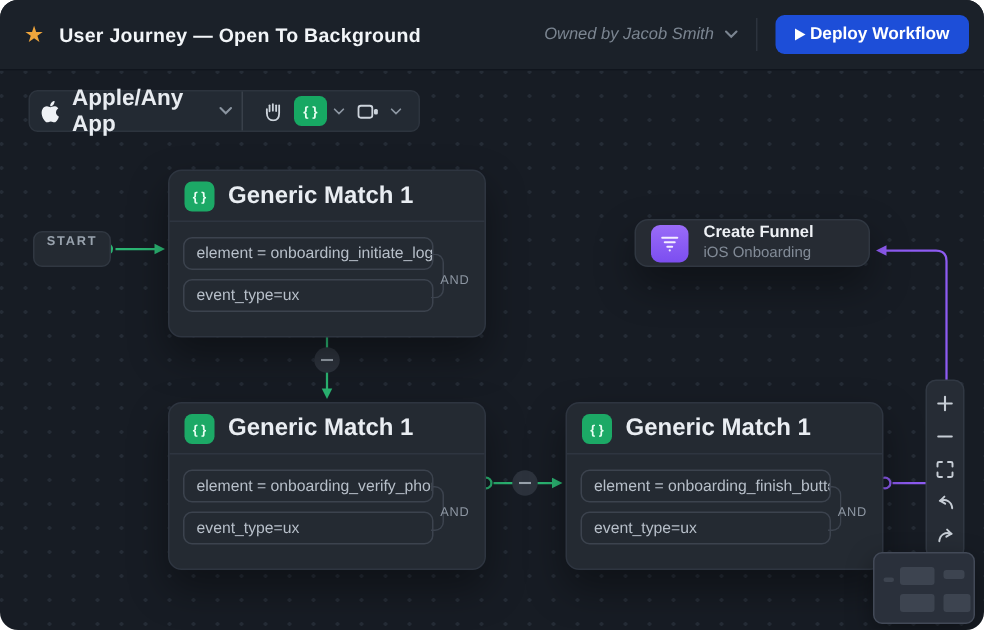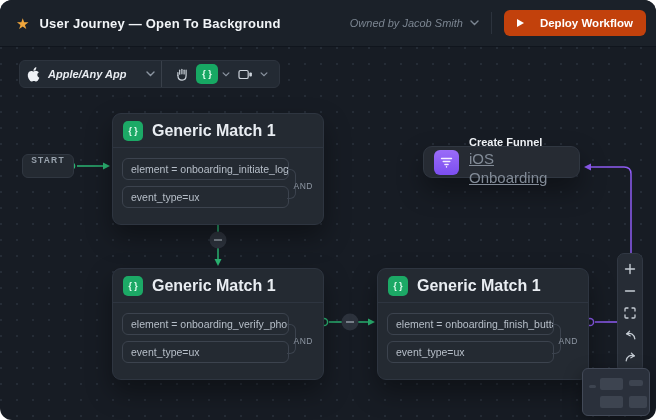--- a/index.html
+++ b/index.html
@@ -14,39 +14,39 @@
     background:#1b2129;border-bottom:1px solid #10151d;
     display:flex;align-items:center;padding:0 10px 0 16px;z-index:30;
   }
   .star{font-size:15px;color:#f0a63c;margin-right:10px;line-height:1;}
   .title{color:#f2f5f8;font-size:13px;font-weight:700;letter-spacing:.2px;}
   .topbar-right{margin-left:auto;display:flex;align-items:center;gap:12px;}
   .owner{display:flex;align-items:center;gap:7px;cursor:pointer;}
   .owner-text{color:#7b8591;font-size:11px;font-style:italic;}
   .vdiv{width:1px;height:22px;background:#2c333d;}
   .deploy{
-    height:26px;padding:0 13px;background:#c2410c;border:none;border-radius:6px;
+    height:26px;padding:0 13px;background:#1d4ed8;border:none;border-radius:6px;
     color:#ffffff;font-weight:700;font-size:11.5px;font-family:inherit;
-    display:flex;align-items:center;gap:16px;cursor:pointer;
+    display:flex;align-items:center;gap:3px;cursor:pointer;
   }
   .play-tri{width:0;height:0;border-left:7px solid #fff;border-top:4.5px solid transparent;border-bottom:4.5px solid transparent;}
   
   .canvas{
     position:absolute;left:0;top:47px;width:656px;height:373px;
     background-image:radial-gradient(#252c36 1.1px, transparent 1.4px);
     background-size:16px 16px;background-position:9px 9px;
   }
   .layer{position:absolute;left:0;top:0;width:656px;height:420px;pointer-events:none;}
   
   .tool-pill{
     position:absolute;left:19px;top:60px;height:26px;background:#232a33;border:1px solid #2d343e;
     border-radius:6px;display:flex;align-items:center;padding:0 7px;z-index:20;
   }
   .app-sel{display:flex;align-items:center;gap:8px;width:128px;cursor:pointer;}
-  .app-sel-label{color:#e8ecf1;font-size:11px;font-weight:600;flex:1;font-style:italic;}
+  .app-sel-label{color:#e8ecf1;font-size:15px;font-weight:600;flex:1;}
   .tool-div{width:1px;height:26px;background:#39404a;margin:0 8px 0 6px;}
   .tool-btn{display:flex;align-items:center;justify-content:center;width:22px;height:22px;cursor:pointer;border-radius:4px;}
   .code-btn{
     width:22px;height:20px;border-radius:5px;background:#17a863;color:#eafff3;
     display:flex;align-items:center;justify-content:center;
     font-size:9px;font-weight:700;cursor:pointer;margin-left:4px;
   }
   .mini-chev{display:flex;align-items:center;padding:0 4px;cursor:pointer;}
   
   .start-node{
@@ -86,21 +86,21 @@
     background:#262b33;border:1px solid #303741;border-radius:9px;z-index:5;
     display:flex;align-items:center;gap:10px;padding:0 10px;cursor:pointer;
     box-shadow:0 12px 26px rgba(0,0,0,.38);
   }
   .funnel-icon{
     width:25px;height:25px;border-radius:6px;flex:none;
     background:linear-gradient(180deg,#9a6cf8,#7c4ef0);
     display:flex;align-items:center;justify-content:center;
   }
   .funnel-title{color:#eef1f5;font-size:11px;font-weight:700;line-height:1.25;}
-  .funnel-sub{color:#828b97;font-size:15px;line-height:1.25;text-decoration:underline;}
+  .funnel-sub{color:#828b97;font-size:10px;line-height:1.25;}
   
   .zoombar{
     position:absolute;left:617px;top:253px;width:26px;height:120px;z-index:15;
     background:#262c35;border:1px solid #313843;border-radius:7px;box-sizing:border-box;
     display:flex;flex-direction:column;align-items:center;justify-content:space-around;padding:4px 0;
   }
   .zbtn{width:20px;height:18px;display:flex;align-items:center;justify-content:center;cursor:pointer;}
   
   .minimap{
     position:absolute;left:582px;top:368px;width:68px;height:48px;z-index:15;box-sizing:border-box;

